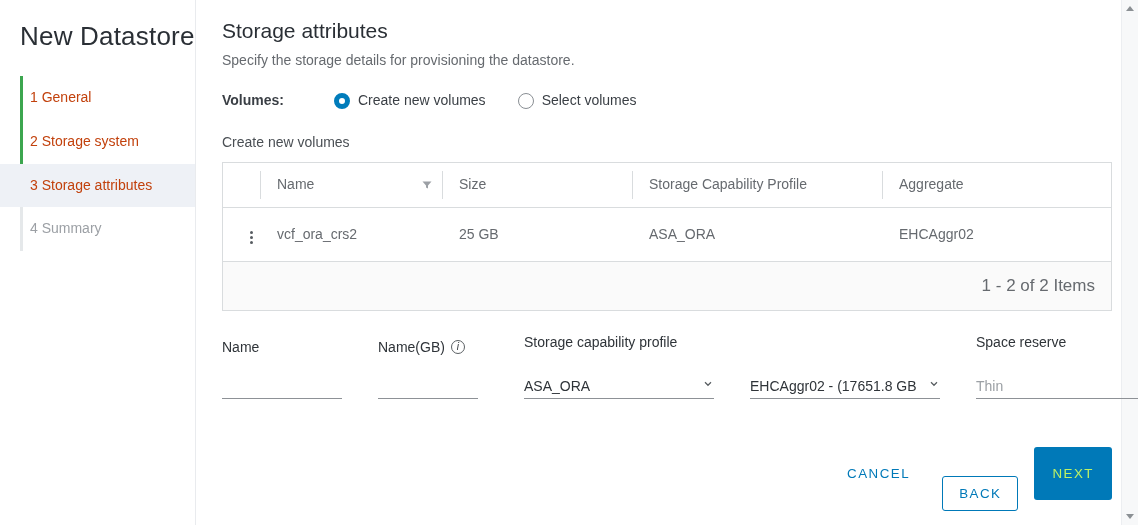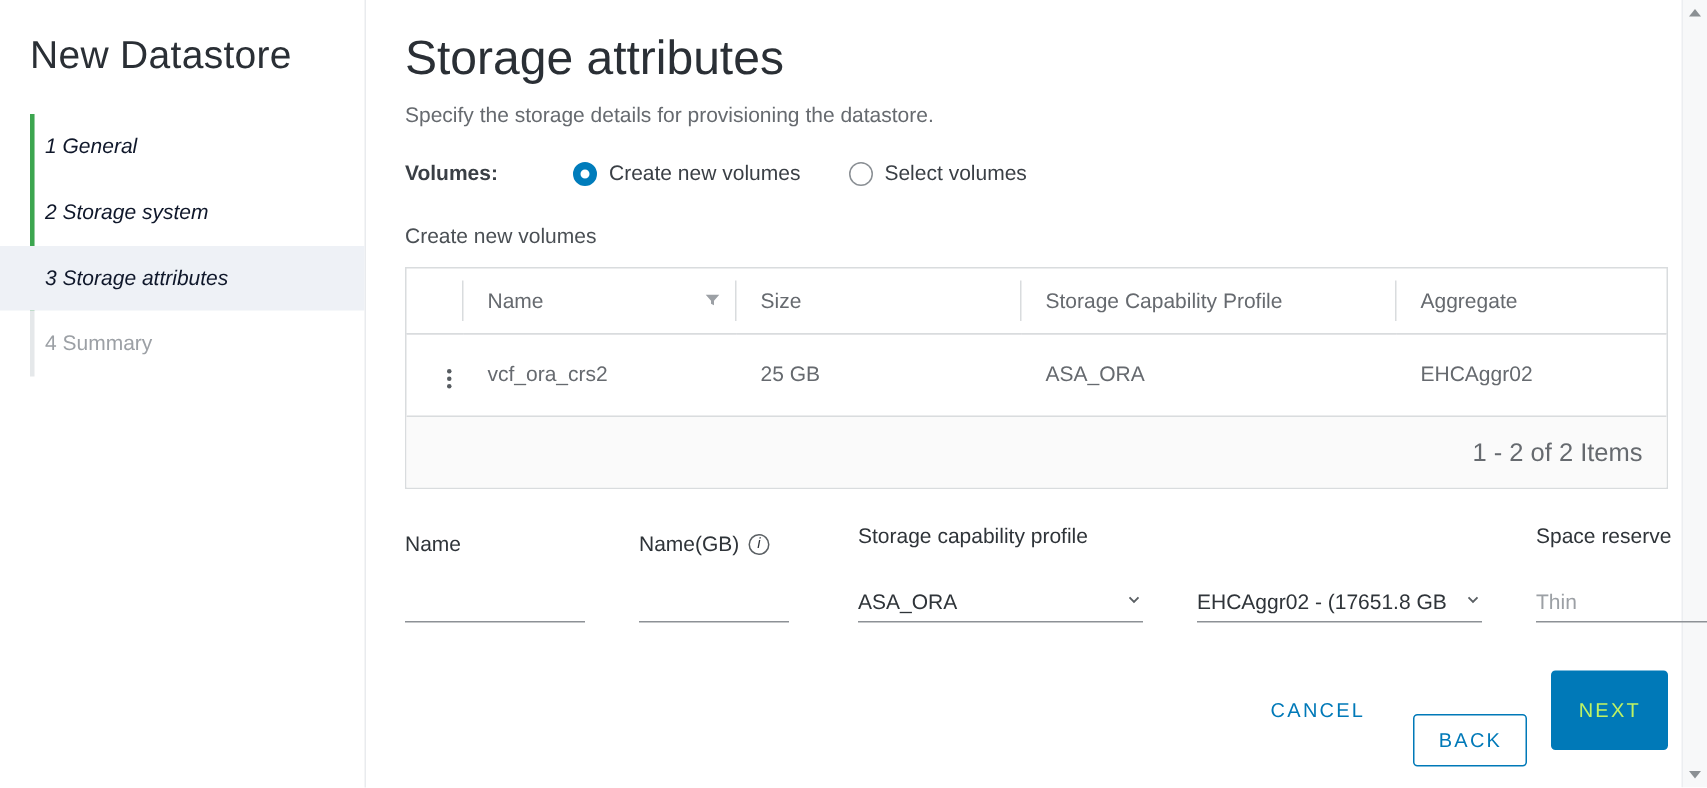--- a/index.html
+++ b/index.html
@@ -21,55 +21,55 @@
       width: 1138px; height: 525px;
       font: 14px/1.4 "Segoe UI", "Helvetica Neue", Arial, sans-serif;
       color: var(--ink);
       background: #fff;
       overflow: hidden;
     }
     .layout { display:flex; width:100%; height:100%; }
 
     
     .sidebar {
-      width: 244px;
+      width: 196px;
       border-right: 1px solid var(--border-soft);
       padding-top: 18px;
       position: relative;
     }
     .sidebar-title {
       font-size: 26px; font-weight: 300;
       color:#2a2f35;
       padding: 0 0 12px 20px;
       letter-spacing: .2px;
     }
     .steps { list-style:none; margin:10px 0 0; padding:0; position:relative; }
     .step {
       padding: 12px 0 12px 30px;
       font-size: 14px; color:#3a3f45;
       position:relative;
     }
-    .step.done, .step.current { color:#0f172a;font-style:italic; }
+    .step.done, .step.current { color:#c2410c; }
     .step.future { color: var(--ink-dim); }
     .step.current { background: var(--sel-bg); }
     .progress-bar {
       position:absolute; left:20px; top:0; bottom:0;
       width:3px; background: var(--accent-green);
     }
     .progress-bar-track {
       position:absolute; left:20px; top:0; bottom:0;
       width:3px; background:#e5e8ea;
     }
 
     
     .main {
       flex:1; padding: 16px 26px 18px 26px;
       position:relative; overflow:hidden;
     }
-    .h1 { font-size:32px; font-weight:300; color:#2a2f35; margin:0 0 6px; }
+    .h1 { font-size:21px; font-weight:300; color:#2a2f35; margin:0 0 6px; }
     .subtitle { color: var(--ink-soft); margin: 0 0 20px; }
 
     .form-row { display:flex; align-items:center; gap: 32px; margin-bottom: 22px; }
     .form-row .label { font-weight:600; min-width:80px; }
 
     .radio {
       display:inline-flex; align-items:center; gap:8px; cursor:pointer; user-select:none;
     }
     .radio .dot {
       width:16px; height:16px; border-radius:50%;

